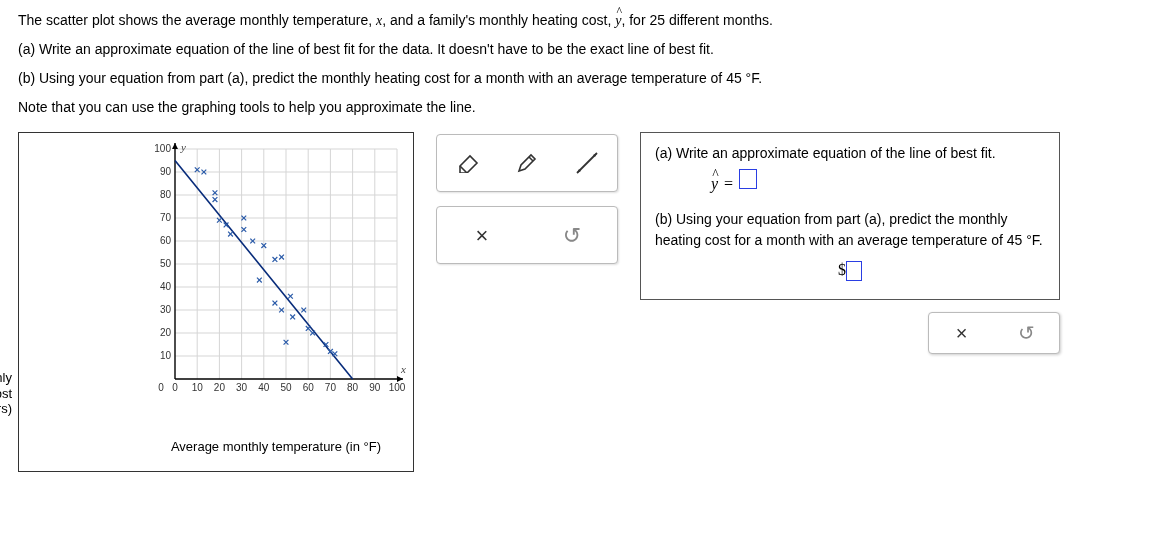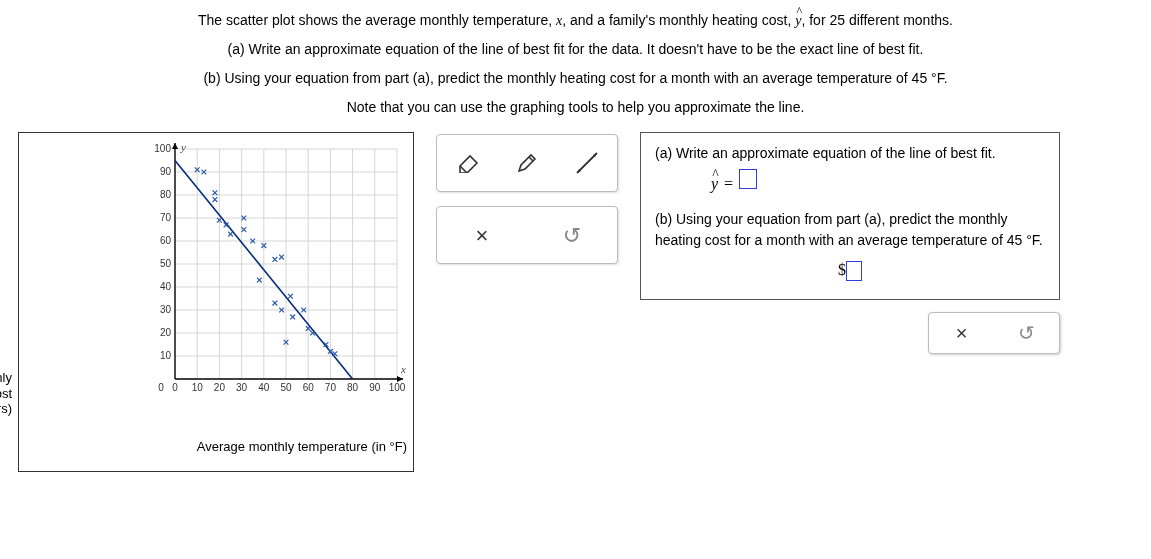--- a/index.html
+++ b/index.html
@@ -5,33 +5,33 @@
   body {
     font-family: Arial, Helvetica, sans-serif;
     font-size: 14px;
     color: #000;
     margin: 0;
     padding: 10px 18px;
     line-height: 1.5;
     width: 1151px;
     box-sizing: border-box;
   }
-  .problem-text { margin-bottom: 8px; text-align: center; }
+  .problem-text { margin-bottom: 8px; }
   .math-var { font-style: italic; font-family: "Times New Roman", serif; }
   .hat { position: relative; display: inline-block; }
   .hat::before { content: "^"; position: absolute; top: -0.55em; left: 0.08em; font-size: 0.85em; }
   .main-row { display: flex; align-items: flex-start; gap: 22px; margin-top: 14px; }
   .chart-col { display: flex; flex-direction: column; align-items: center; }
   .chart-frame { border: 1px solid #333; padding: 6px 6px 14px 6px; position: relative; }
   .chart-inner { display: flex; align-items: center; }
   .ylabels { font-size: 13px; text-align: left; border:1px solid transparent; position:relative; }
   .ylabels-box{ position:absolute; top:96px; left:-112px; width:98px; text-align:right; line-height:1.2;}
   .plot-wrap { position: relative; }
   svg.plot { display:block; }
-  .xlabel { text-align:right; font-size:13px; margin-top:28px; }
+  .xlabel { text-align:center; font-size:13px; margin-top:28px; }
   .toolbar {
     display:flex; flex-direction:column; gap:14px;
     align-items:center; margin-top:2px;
   }
   .tool-row {
     width:180px; height:56px; border:1px solid #bbb; border-radius:4px;
     display:flex; align-items:center; justify-content:space-around;
     background:#fff; box-shadow:1px 1px 2px rgba(0,0,0,0.12);
   }
   .tool-btn {

